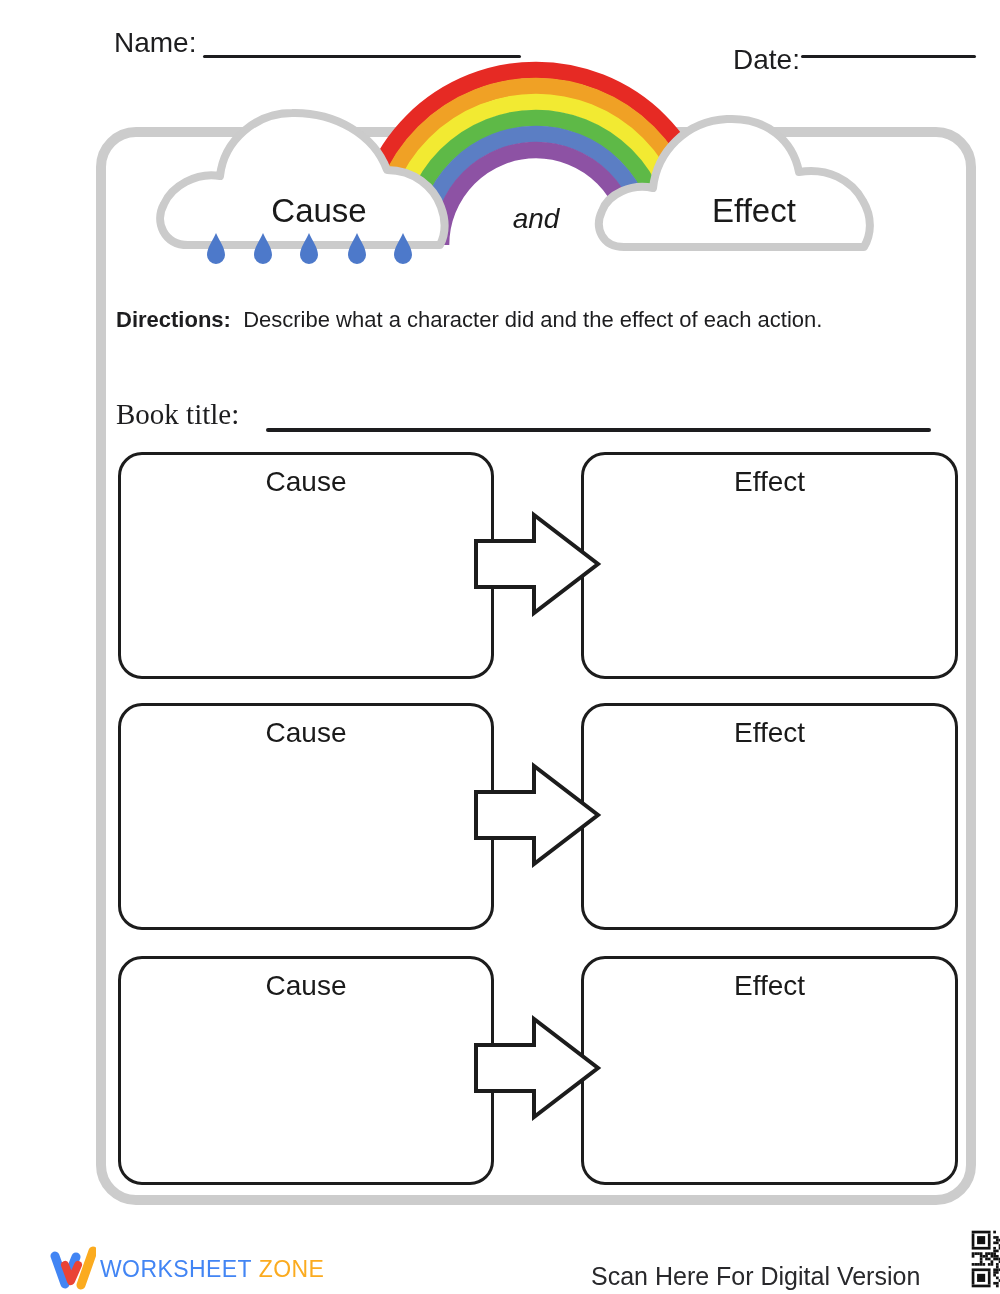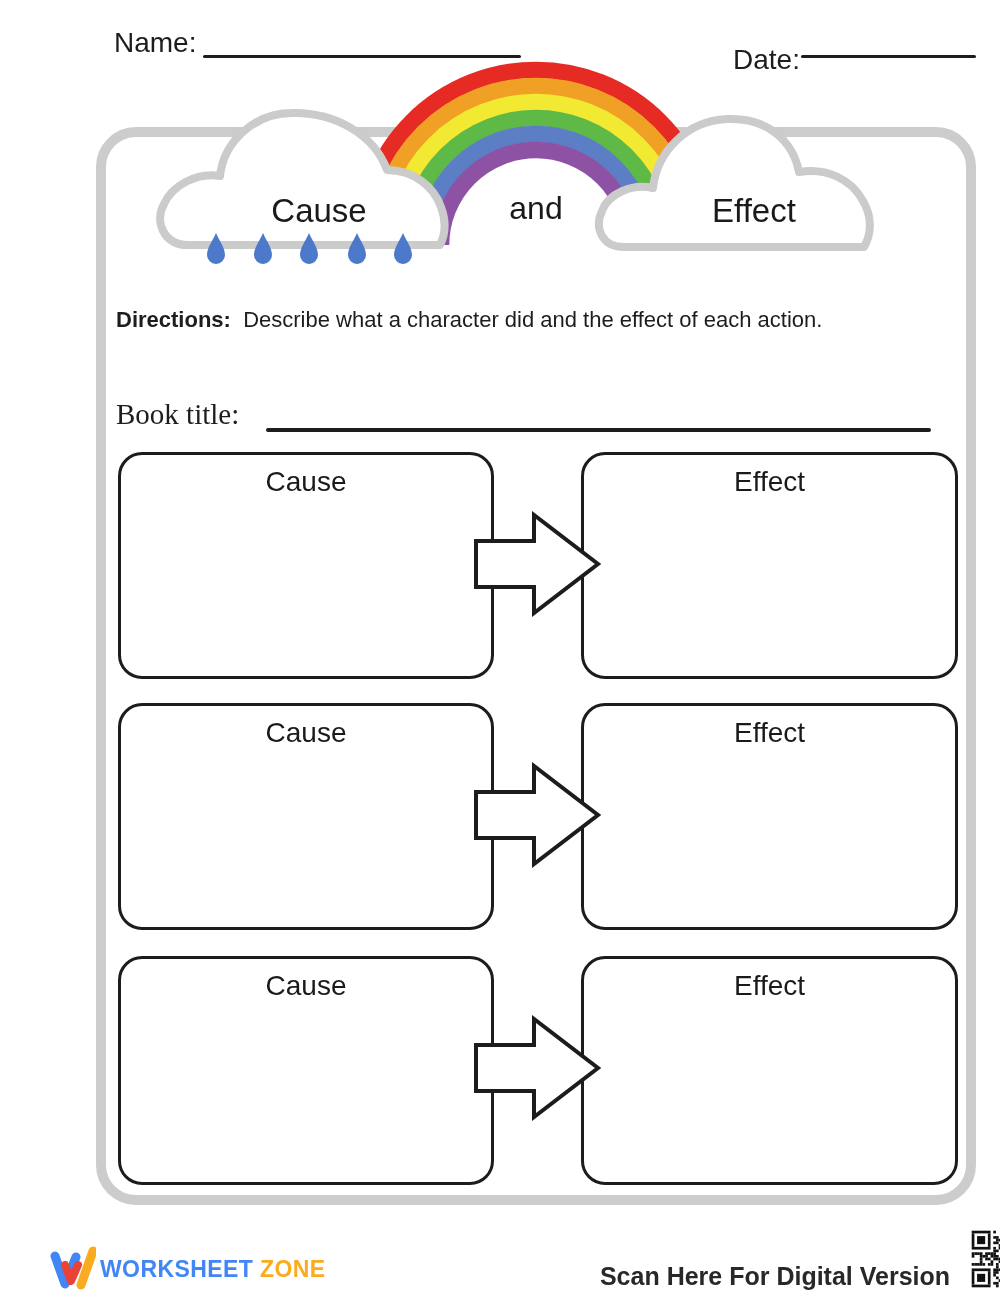--- a/index.html
+++ b/index.html
@@ -20,24 +20,24 @@
   .header-word{position:absolute;z-index:3;text-align:center;font-size:33px;color:#1a1a1a;}
   .directions{position:absolute;left:80px;top:282px;max-width:778px;font-size:22px;line-height:1.43;z-index:3;}
   .directions b{font-weight:700;}
   .booktitle-label{position:absolute;left:80px;top:398px;font-size:29px;z-index:3;font-family:Liberation Serif, serif;}
   .ce-box{
     position:absolute;width:376px;height:227px;background:#ffffff;
     border:3.5px solid #1c1c1c;border-radius:24px;box-sizing:border-box;z-index:3;
   }
   .ce-box .box-label{display:block;text-align:center;padding-top:11px;font-size:28px;color:#1a1a1a;}
   .arrow-svg{position:absolute;width:130px;height:106px;z-index:4;}
-  .footer-brand{position:absolute;left:64px;top:1256px;font-size:23px;font-weight:700;letter-spacing:.4px;z-index:3;}
+  .footer-brand{position:absolute;left:64px;top:1256px;font-size:23px;font-weight:400;letter-spacing:.4px;z-index:3;}
   .brand-blue{color:#4285f4;}
   .brand-yellow{color:#fbab1f;margin-left:7px;}
-  .scan-text{position:absolute;left:555px;top:1262px;width:368px;text-align:center;font-size:25px;color:#28282b;z-index:3;font-weight:bold;}
+  .scan-text{position:absolute;left:555px;top:1262px;width:368px;text-align:left;font-size:25px;color:#28282b;z-index:3;}
   .logo-svg{position:absolute;left:14px;top:1244px;width:46px;height:46px;z-index:3;}
   .qr-svg{position:absolute;left:933px;top:1227px;width:62px;height:64px;z-index:3;background:#ffffff;}
 </style>
 </head>
 <body>
 
 <div class="page">
 
   <span class="abs label" style="left:78px;top:27px;">Name:</span>
   <div class="blank-line" style="left:167px;top:55px;width:318px;"></div>
@@ -60,21 +60,21 @@
     <g>
       <path transform="translate(180,253)" d="M 0 -20 C 4 -11 9 -5 9 2 A 9 9 0 1 1 -9 2 C -9 -5 -4 -11 0 -20 Z" fill="#4d79ca"></path>
       <path transform="translate(227,253)" d="M 0 -20 C 4 -11 9 -5 9 2 A 9 9 0 1 1 -9 2 C -9 -5 -4 -11 0 -20 Z" fill="#4d79ca"></path>
       <path transform="translate(273,253)" d="M 0 -20 C 4 -11 9 -5 9 2 A 9 9 0 1 1 -9 2 C -9 -5 -4 -11 0 -20 Z" fill="#4d79ca"></path>
       <path transform="translate(321,253)" d="M 0 -20 C 4 -11 9 -5 9 2 A 9 9 0 1 1 -9 2 C -9 -5 -4 -11 0 -20 Z" fill="#4d79ca"></path>
       <path transform="translate(367,253)" d="M 0 -20 C 4 -11 9 -5 9 2 A 9 9 0 1 1 -9 2 C -9 -5 -4 -11 0 -20 Z" fill="#4d79ca"></path>
     </g>
   </svg>
 
   <span class="header-word" style="left:193px;top:192px;width:180px;">Cause</span>
-  <span class="header-word" style="left:440px;top:190px;width:120px;font-size:32px;">and</span>
+  <span class="header-word" style="left:440px;top:203px;width:120px;font-size:28px;font-style:italic;">and</span>
   <span class="header-word" style="left:628px;top:192px;width:180px;">Effect</span>
 
   <p class="directions"><b>Directions:</b>&nbsp; <span>Describe what a character did and the effect of each action.</span></p>
 
   <span class="booktitle-label">Book title:</span>
   <div class="blank-line" style="left:230px;top:428px;width:665px;height:3.5px;z-index:3;"></div>
 
   <div class="ce-box" style="left:82px;top:452px;">
     <span class="box-label">Cause</span>
   </div>

